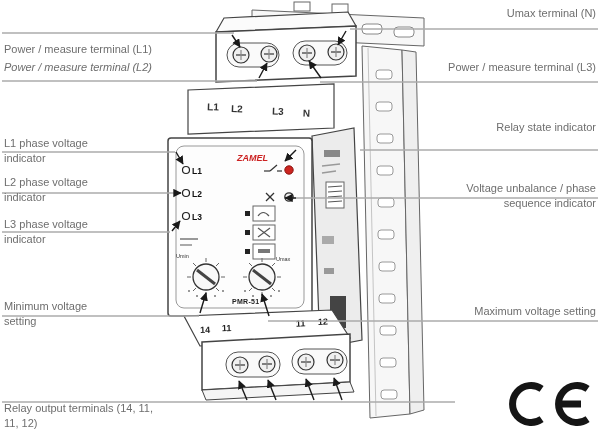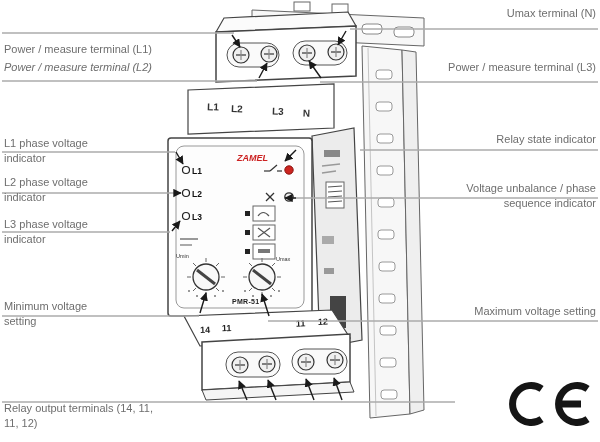--- a/index.html
+++ b/index.html
@@ -262,17 +262,17 @@
   <div class="callout" style="left:4px;top:6px;width:190px;margin-top:36px;">Power / measure terminal (L1)</div>
   <div class="callout" style="left:4px;top:60px;width:190px;font-style:italic;">Power / measure terminal (L2)</div>
   <div class="callout" style="left:4px;top:136px;width:112px;">L1 phase voltage indicator</div>
   <div class="callout" style="left:4px;top:175px;width:112px;">L2 phase voltage indicator</div>
   <div class="callout" style="left:4px;top:217px;width:112px;">L3 phase voltage indicator</div>
   <div class="callout" style="left:4px;top:299px;width:112px;">Minimum voltage setting</div>
   <div class="callout" style="left:4px;top:385px;width:150px;margin-top:16px;">Relay output terminals (14, 11, 11, 12)</div>
 
   <div class="callout right" style="right:4px;top:6px;width:170px;">Umax terminal (N)</div>
   <div class="callout right" style="right:4px;top:60px;width:200px;">Power / measure terminal (L3)</div>
-  <div class="callout right" style="right:4px;top:132px;width:170px;">Relay state indicator</div>
+  <div class="callout right" style="right:4px;top:120px;width:170px;">Relay state indicator</div>
   <div class="callout right" style="right:4px;top:181px;width:170px;">Voltage unbalance / phase sequence indicator</div>
   <div class="callout right" style="right:4px;top:304px;width:170px;">Maximum voltage setting</div>
 
 </div>
 
 </body></html>

